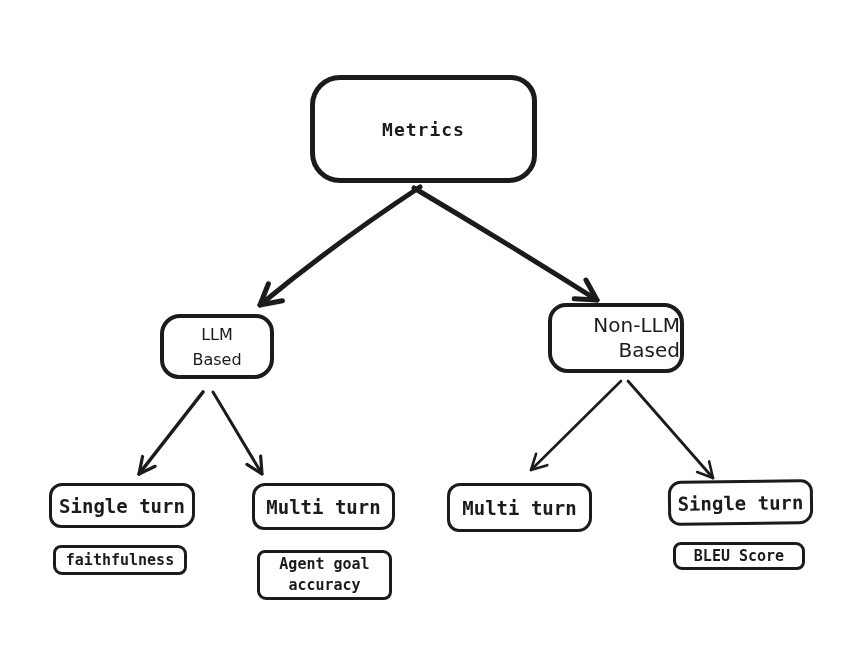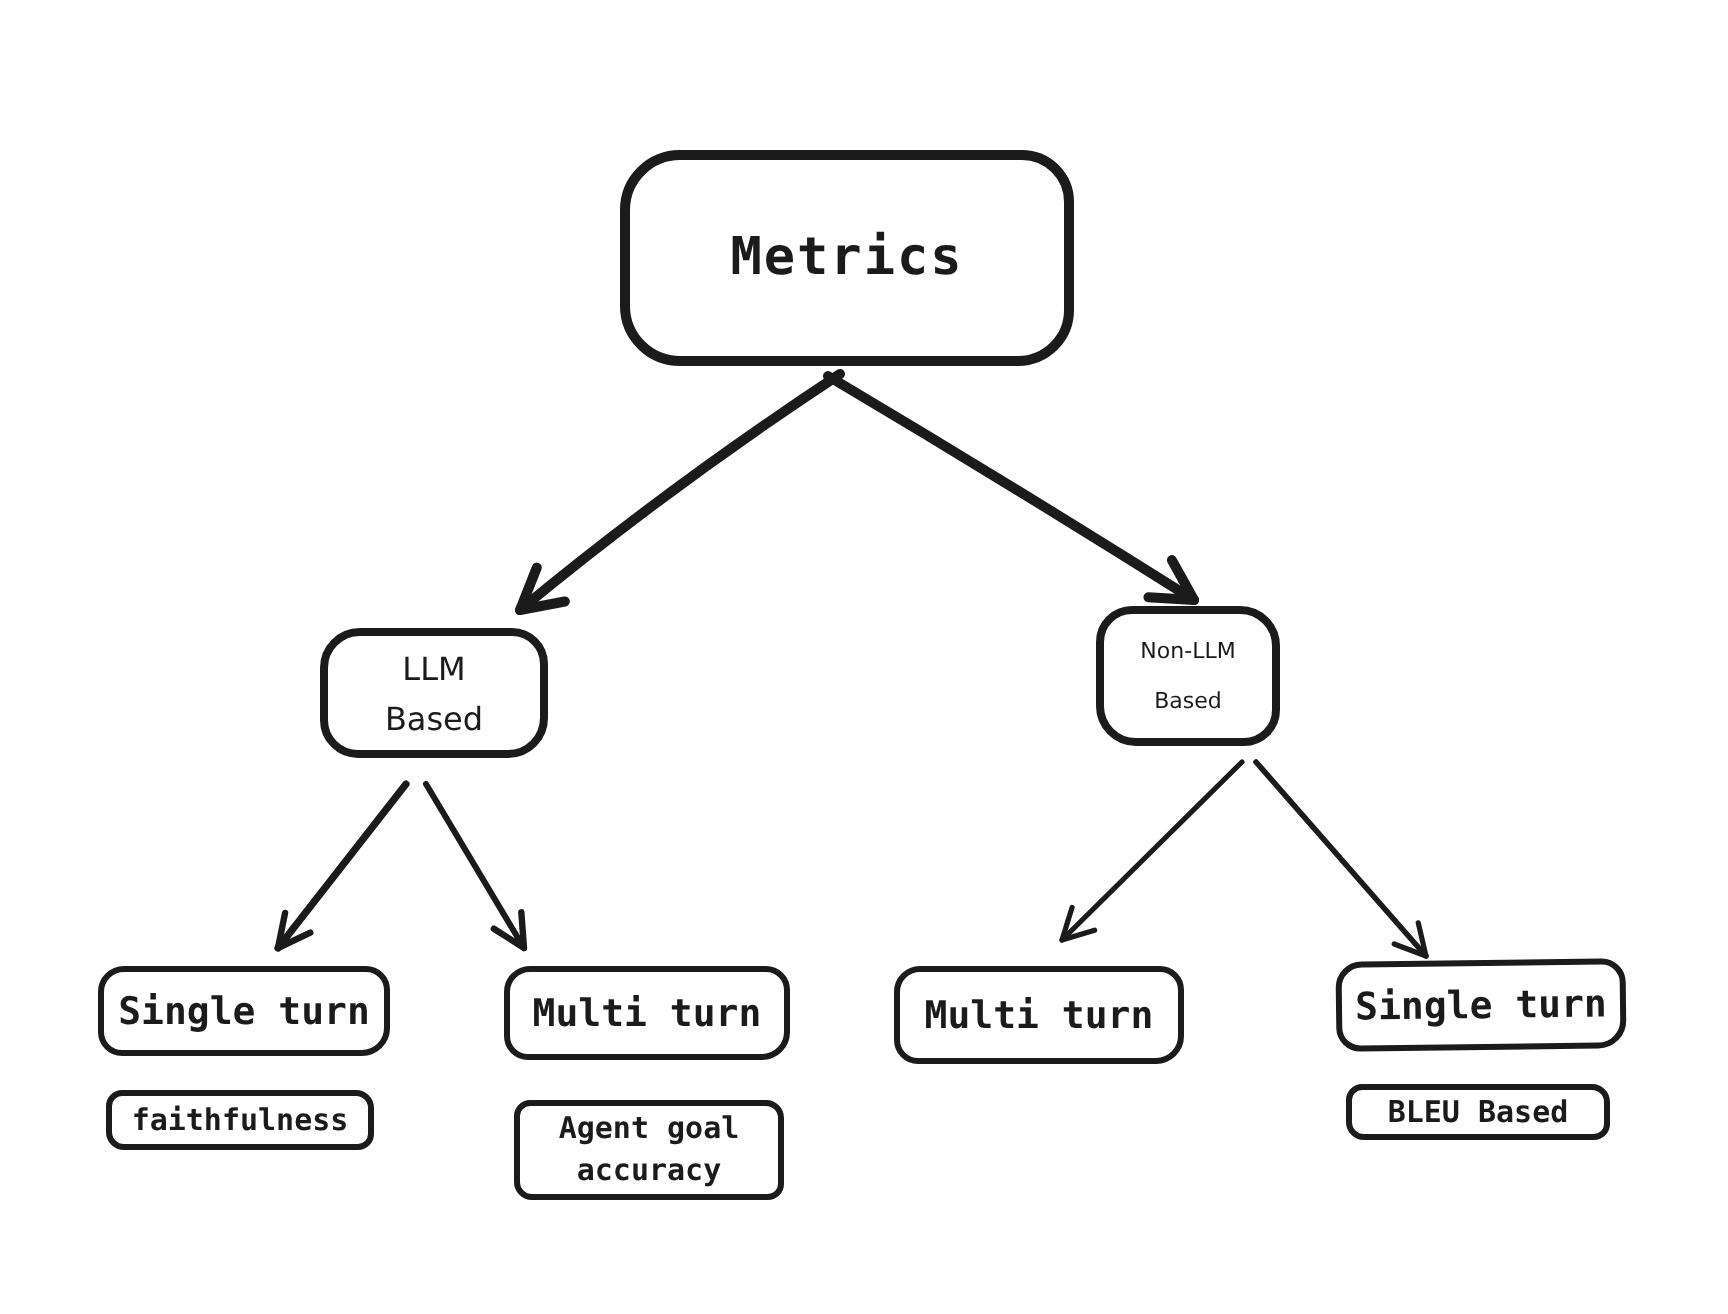--- a/index.html
+++ b/index.html
@@ -42,37 +42,38 @@
   .hand {
     font-family: "DejaVu Sans", sans-serif;
     font-weight: 500;
   }
 
   
   .node-root {
     left: 310px; top: 75px; width: 227px; height: 108px;
     border-width: 5px;
     border-radius: 30px 26px 28px 30px;
-    font-size: 26px;
+    font-size: 18px;
     letter-spacing: 1px;
   }
   
   .node-llm {
     left: 160px; top: 314px; width: 114px; height: 65px;
     border-width: 4.5px;
     border-radius: 20px 18px 20px 19px;
     font-size: 16px;
     line-height: 25px;
   }
   .node-nonllm {
-    left: 548px; top: 303px; width: 92px; height: 70px;
+    left: 548px; top: 303px; width: 136px; height: 70px;
     border-width: 4.5px;
     border-radius: 18px 20px 18px 20px;
-    font-size: 11px;
+    font-size: 20px;
     line-height: 25px;
+    align-items: flex-end;
   }
   
   .node-turn {
     border-width: 3px;
     font-size: 19px;
     border-radius: 13px 12px 14px 12px;
   }
   .node-llm-single  { left: 49px;  top: 483px; width: 146px; height: 45px; }
   .node-llm-multi   { left: 252px; top: 483px; width: 143px; height: 47px; }
   .node-nonllm-multi{ left: 447px; top: 483px; width: 145px; height: 49px; }
@@ -148,16 +149,16 @@
   <div class="node node-metric node-faithfulness mono">
     <span>faithfulness</span>
   </div>
 
   <div class="node node-metric node-agent-goal mono">
     <span>Agent goal</span>
     <span>accuracy</span>
   </div>
 
   <div class="node node-metric node-bleu mono">
-    <span>BLEU Based</span>
+    <span>BLEU Score</span>
   </div>
 
 </div>
 
 </body></html>

